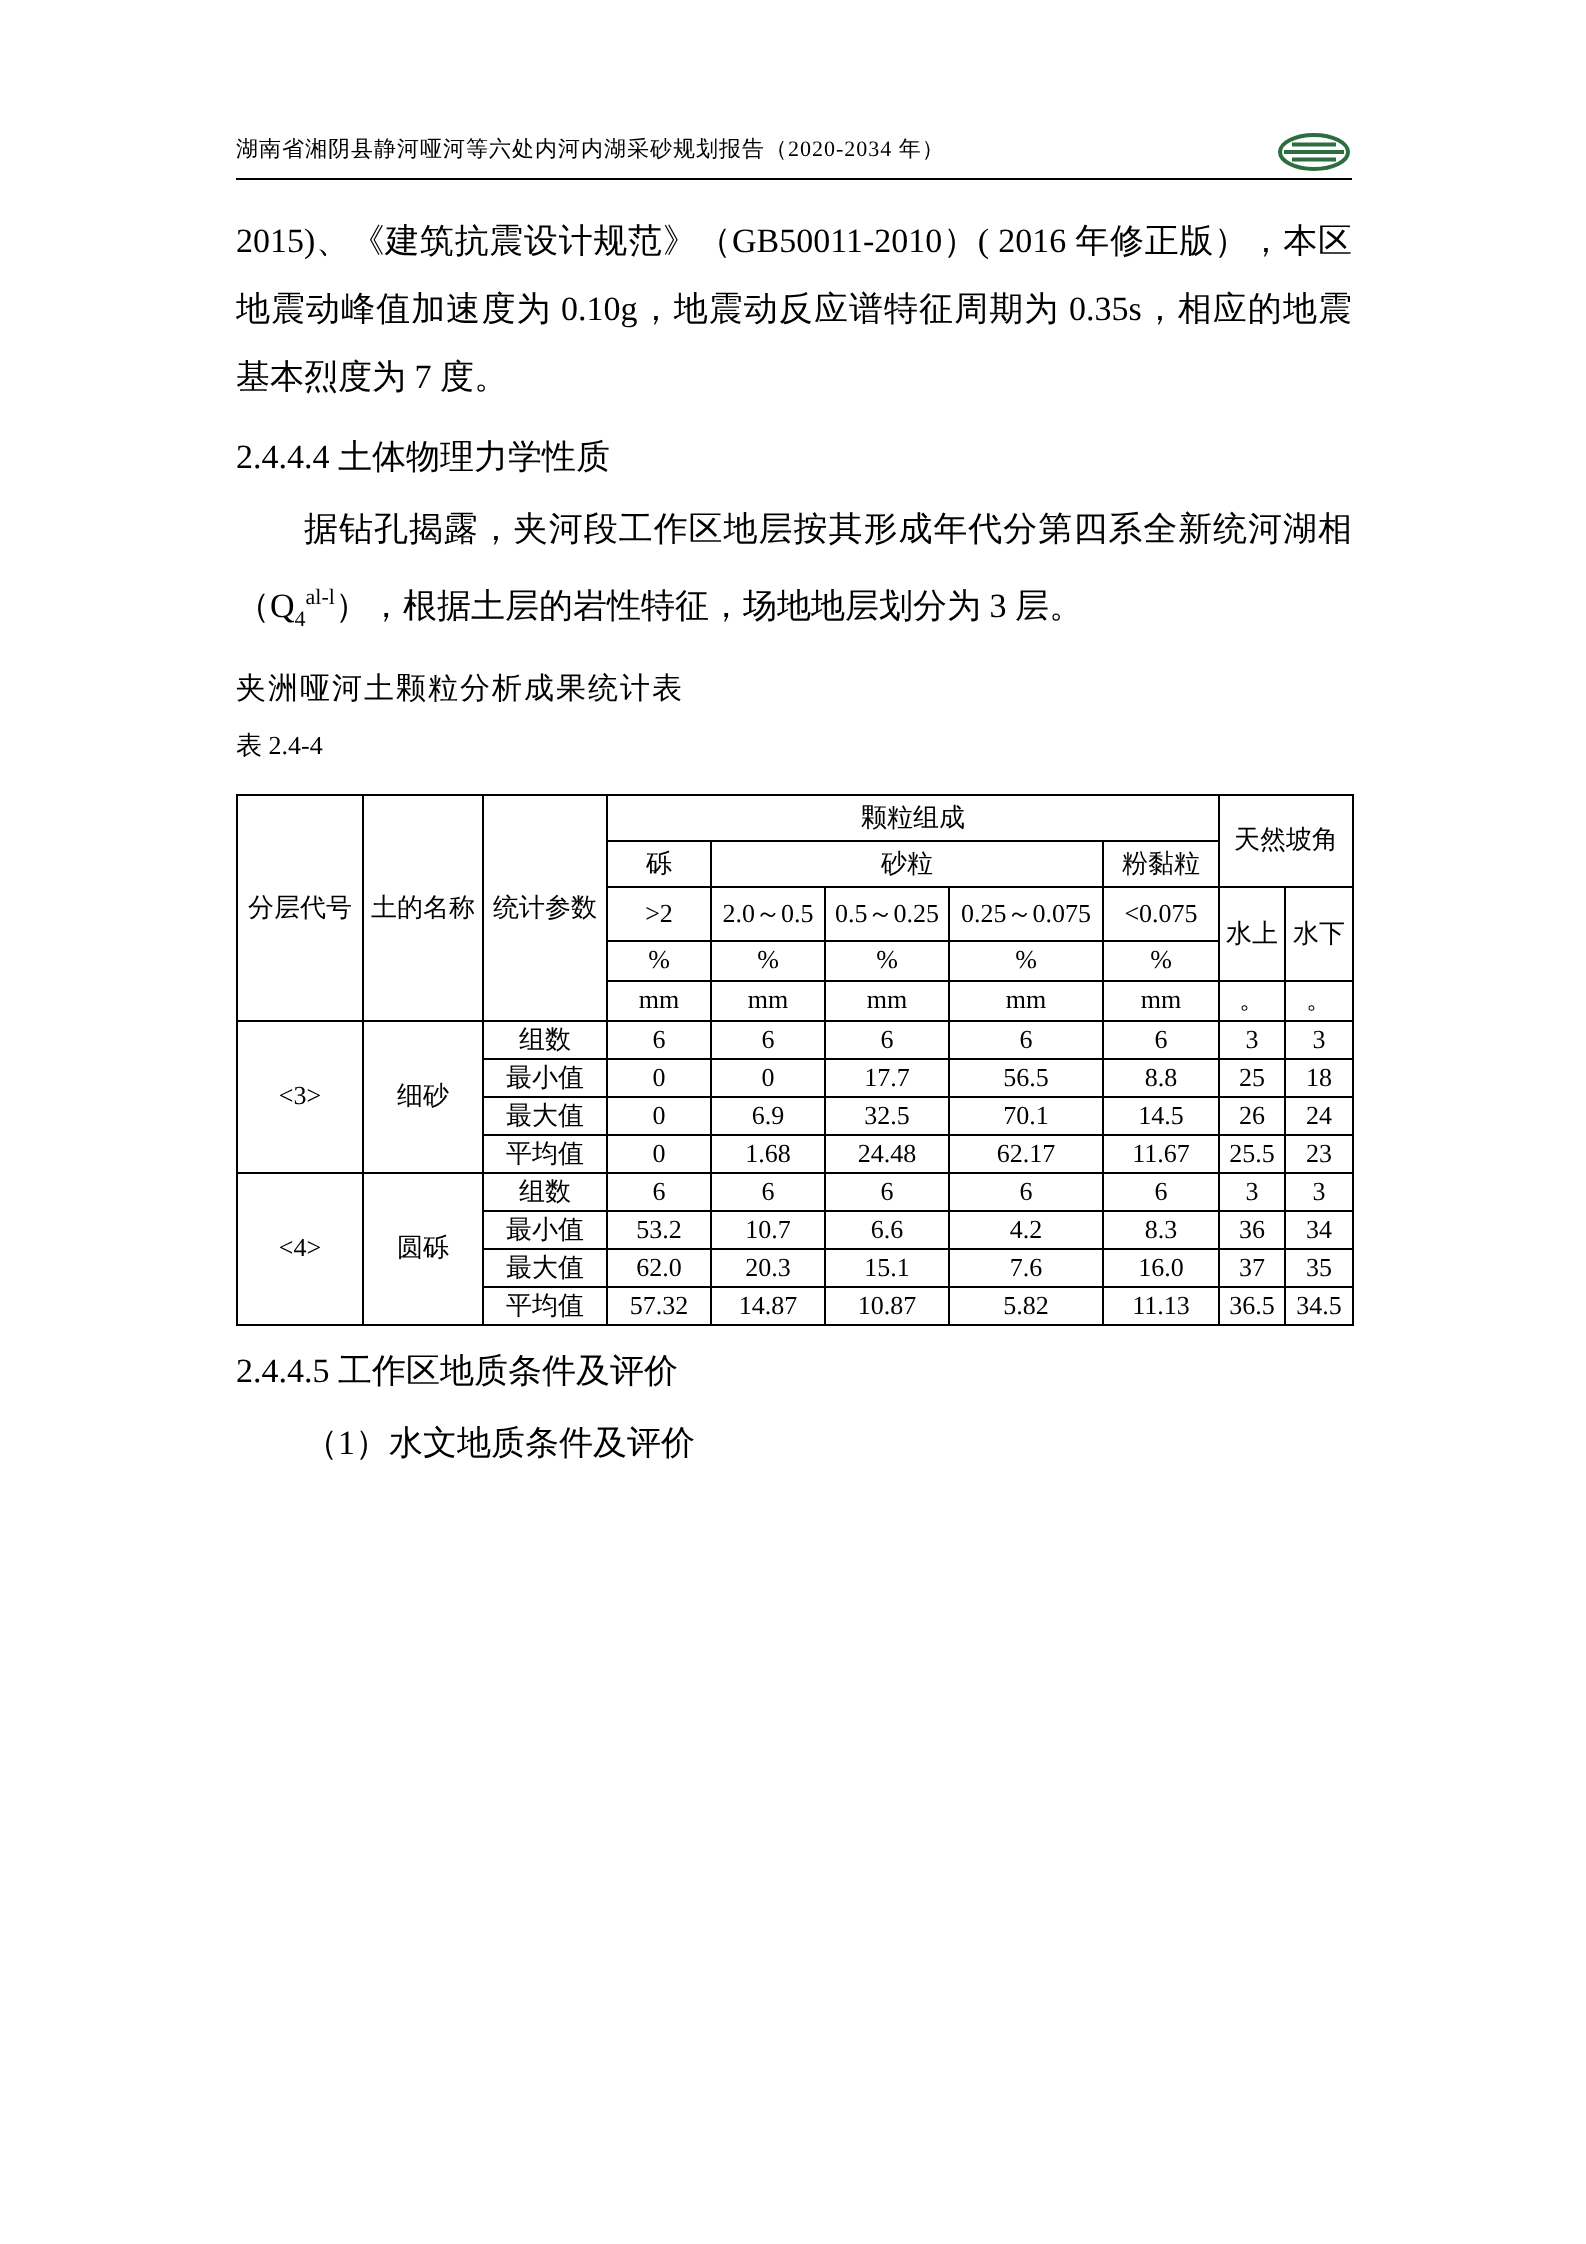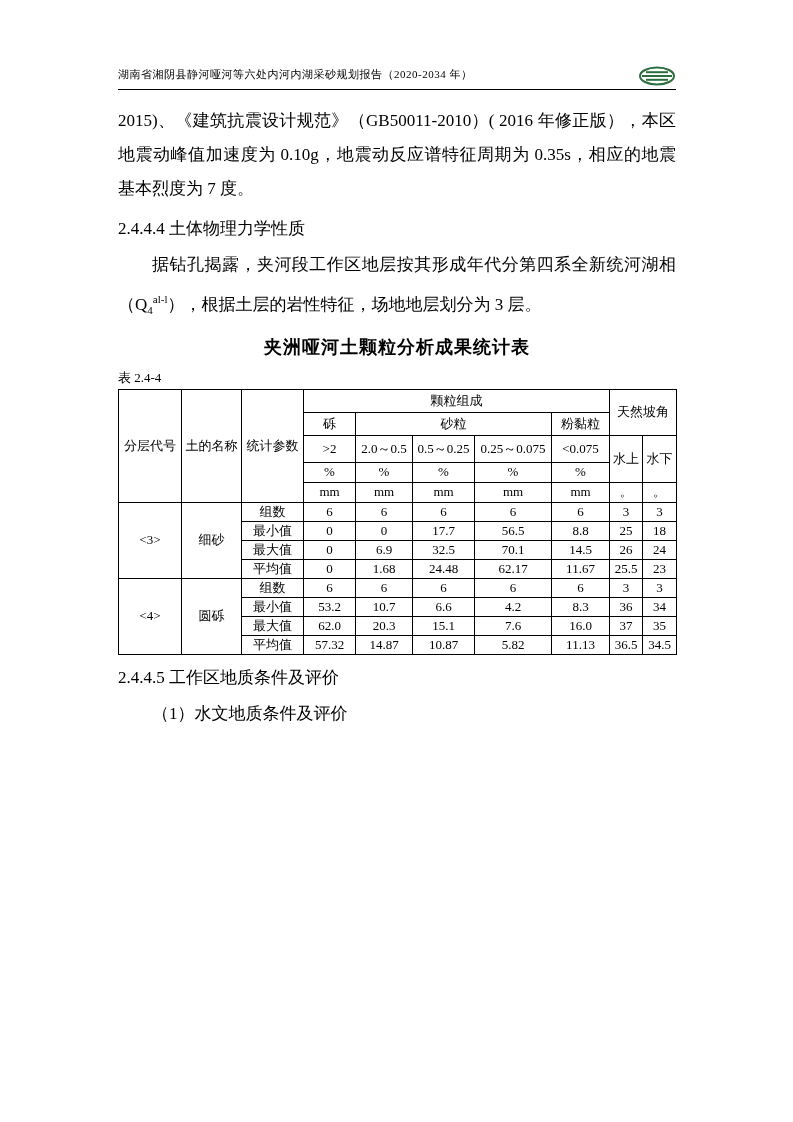--- a/index.html
+++ b/index.html
@@ -40,30 +40,30 @@
     text-justify: inter-ideograph;
   }
   .indent { text-indent: 2em; font-family: Liberation Serif, serif; }
   .heading {
     font-size: 17px;
     line-height: 34px;
     margin-top: 6px;
     margin-bottom: 2px;
   }
   .table-title {
-    font-size: 18px;
-    font-weight: bold;
-    text-align: center;
+    font-size: 15px;
+    font-weight: normal;
+    text-align: left;
     margin-top: 8px;
     margin-bottom: 10px;
     letter-spacing: 1px;
   }
   .table-label {
     font-size: 13px;
-    margin-bottom: 2px;
+    margin-bottom: 15px;
   }
   sub, sup { font-size: 11px; }
   
   table.data-table {
     width: 558px;
     border-collapse: collapse;
     table-layout: fixed;
     font-size: 13px;
     margin-bottom: 4px;
   }

